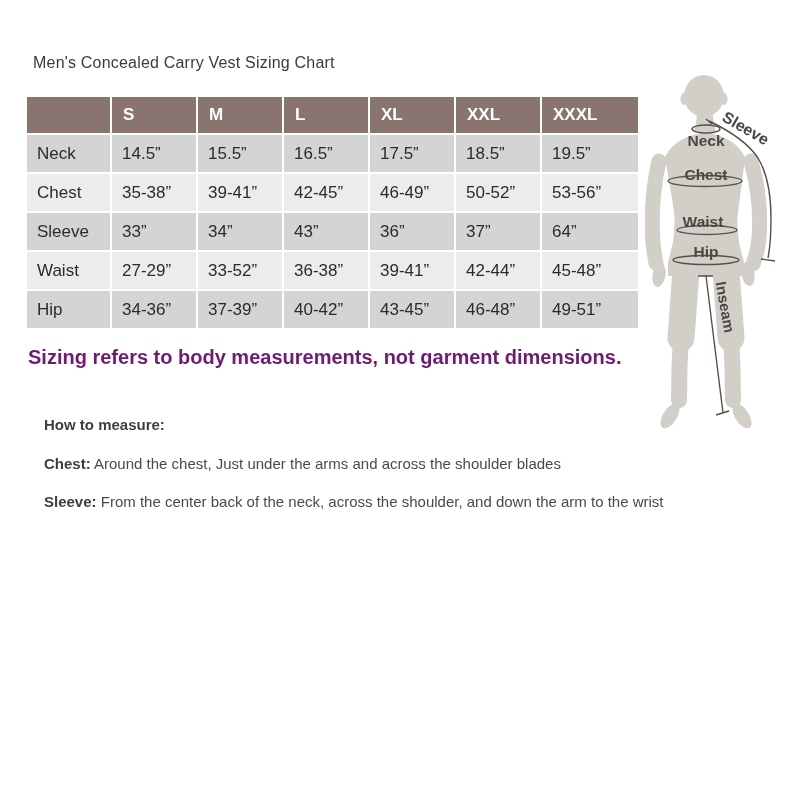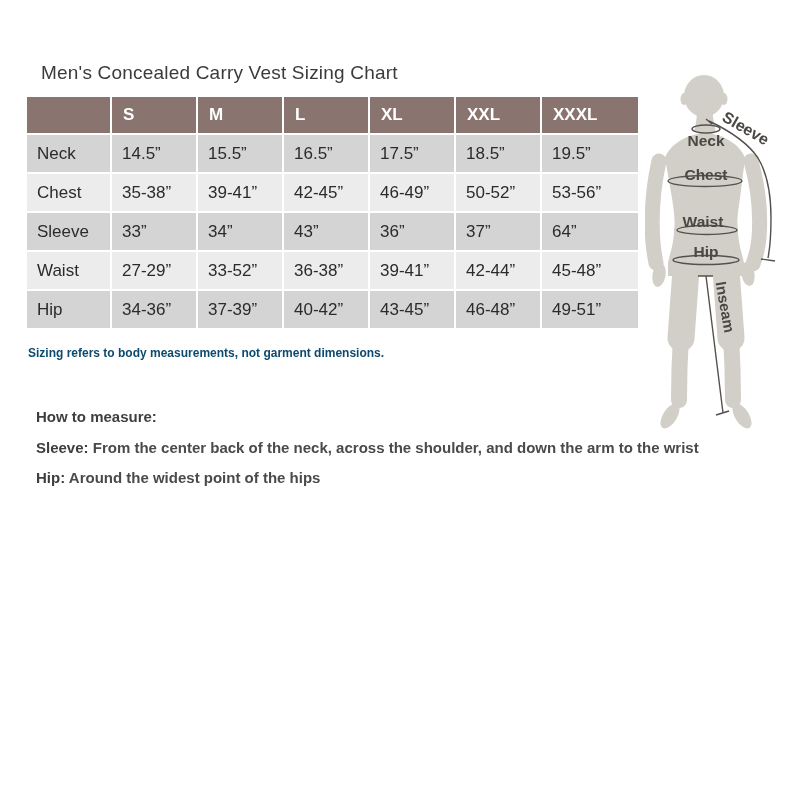--- a/index.html
+++ b/index.html
@@ -3,21 +3,21 @@
 <meta charset="utf-8">
 <style>
   * { box-sizing: border-box; }
   html,body { margin:0; padding:0; }
   body {
     width:801px; height:801px; position:relative; background:#ffffff;
     font-family:"Liberation Sans", sans-serif; overflow:hidden;
   }
   .title {
     position:absolute; left:33px; top:54px;
-    font-size:19px; color:#3b3b3b; font-weight:normal; margin:8px;
+    font-size:16px; color:#3b3b3b; font-weight:normal; margin:0;
     letter-spacing:0.2px;
   }
   table.sizing {
     position:absolute; left:25px; top:95px;
     border-collapse:collapse; table-layout:fixed;
   }
   table.sizing th, table.sizing td {
     border:2px solid #ffffff; text-align:left; vertical-align:middle;
     overflow:hidden; white-space:nowrap;
   }
@@ -26,27 +26,27 @@
     font-size:17px; height:38px; padding:0 0 0 11px;
   }
   table.sizing td {
     font-size:17px; color:#2b2b2b; font-weight:normal;
     height:39px; padding:0 0 0 10px;
   }
   tr.row-dark td  { background:#d4d4d4; }
   tr.row-light td { background:#ececec; }
   .note {
     position:absolute; left:28px; top:346px;
-    font-size:12px; font-weight:bold; color:#0c4a6e;
+    font-size:20px; font-weight:bold; color:#701a75;
   }
   .howto {
     position:absolute; left:28px; top:398px;
     font-size:15px; color:#4a4a4a; line-height:22.5px;
   }
-  .howto p { margin:8px;font-weight:bold; }
+  .howto p { margin:16px; }
   .howto b { color:#3e3e3e; }
   .figure { position:absolute; left:645px; top:58px; }
   .figure text {
     font-family:"Liberation Sans", sans-serif;
     font-weight:bold; fill:#4b4742;
   }
   .body-fill { fill:#d2cfc9; }
   .limb { stroke:#d2cfc9; fill:none; stroke-linecap:round; }
   .measure { stroke:#55504b; stroke-width:1.4; fill:none; }
 </style>
@@ -122,22 +122,22 @@
       <td>46-48”</td>
       <td>49-51”</td>
     </tr>
   </tbody>
 </table>
 
 <div class="note">Sizing refers to body measurements, not garment dimensions.</div>
 
 <div class="howto">
   <p><b>How to measure:</b></p>
+  <p><b>Chest:</b> <span>Around the chest, Just under the arms and across the shoulder blades</span></p>
   <p><b>Sleeve:</b> <span>From the center back of the neck, across the shoulder, and down the arm to the wrist</span></p>
-  <p><b>Hip:</b> <span>Around the widest point of the hips</span></p>
 </div>
 
 <svg class="figure" width="156" height="390" viewBox="0 0 156 390" xmlns="http://www.w3.org/2000/svg">
 
   <g>
     <ellipse class="body-fill" cx="59" cy="38" rx="20" ry="21"></ellipse>
     <ellipse class="body-fill" cx="39" cy="41" rx="3.5" ry="6"></ellipse>
     <ellipse class="body-fill" cx="79" cy="41" rx="3.5" ry="6"></ellipse>
     <path class="body-fill" d="M52,50 C52,60 51,66 49,74 L71,74 C69,66 68,60 67,50 Z"></path>
     <path class="body-fill" d="M20,100 C24,88 40,76 60,75 C80,76 96,88 100,100

